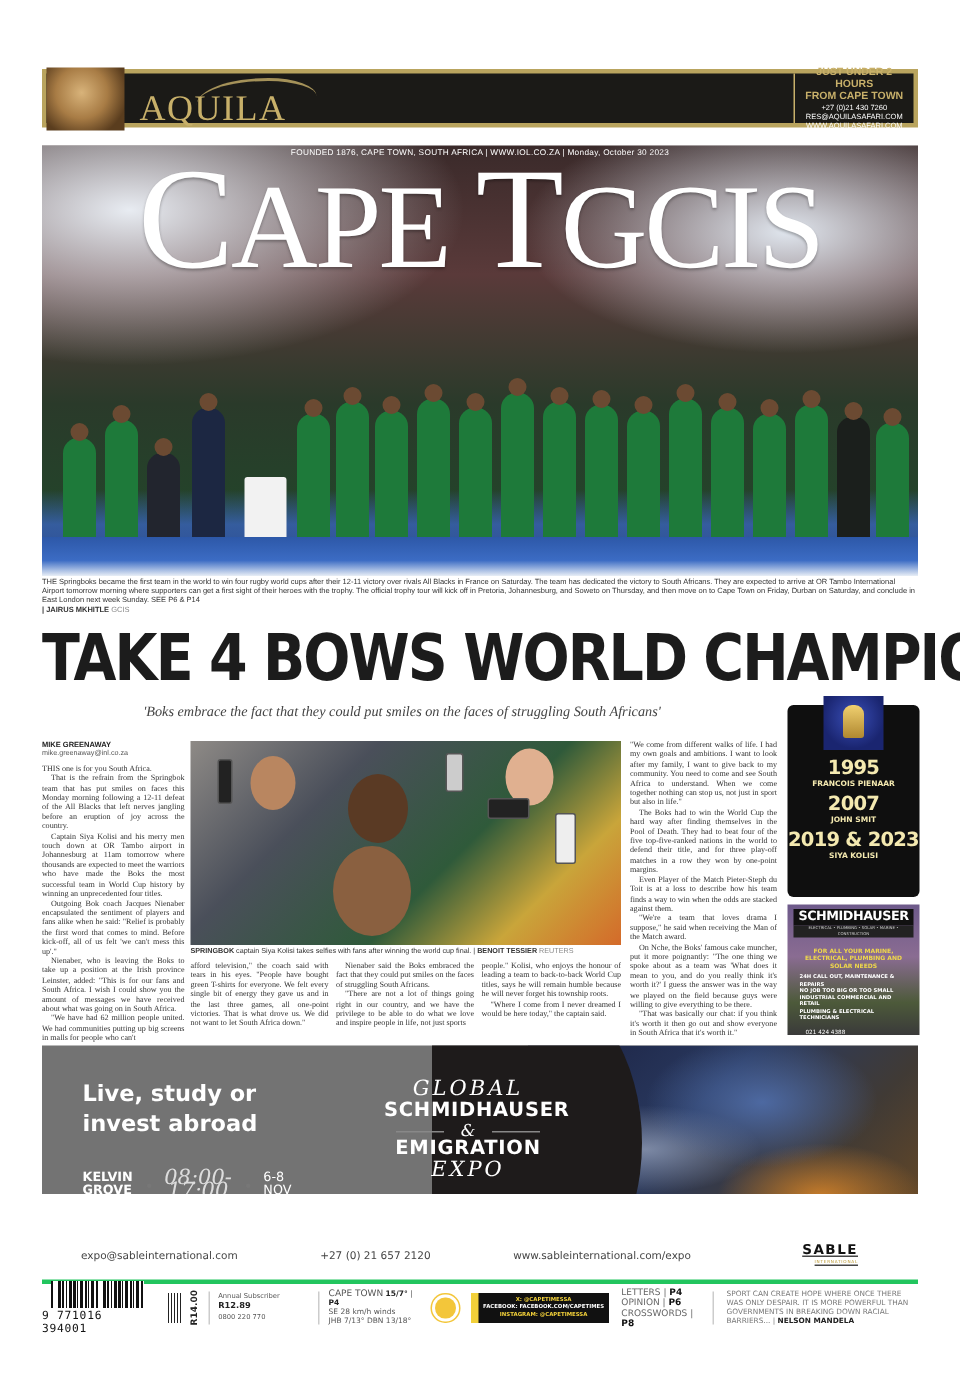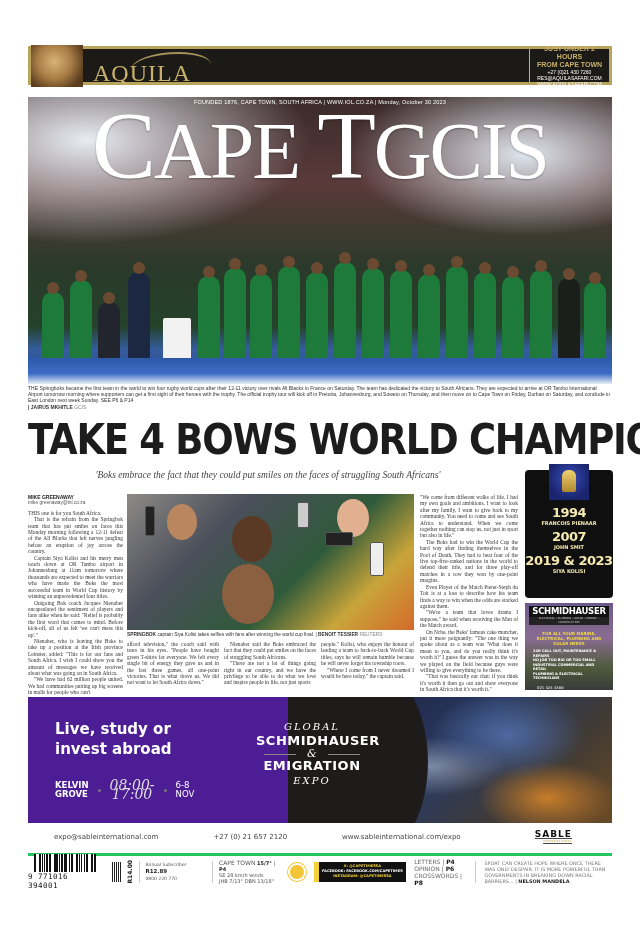--- a/index.html
+++ b/index.html
@@ -66,36 +66,36 @@
   .tn { font-size: 5px; font-weight: bold; line-height: 7px; margin-bottom: 3px; color: #f4e9b0; }
 
   .schmid { position: absolute; left: 525px; top: 603px; width: 88px; height: 87px; background: linear-gradient(180deg, #6d5a8a 0%, #8a6c92 40%, #4d5a3a 75%, #3a3a3a 100%); text-align: center; font-family: "DejaVu Sans", sans-serif; color: #fff; }
   .schmid-logo { background: #111; margin: 3px 4px 0 4px; font-size: 8.5px; font-weight: bold; line-height: 11px; letter-spacing: -.3px; }
   .schmid-tag { font-size: 2.6px; background:#222; margin: 0 4px; line-height: 4px; color: #ccc; }
   .schmid-yellow { font-size: 4px; color: #f0d84a; font-weight: bold; line-height: 5px; margin-top: 6px; padding: 0 4px; }
   .schmid-list { font-size: 3.5px; text-align: left; padding: 3px 8px; line-height: 4.5px; font-weight: bold; }
   .schmid-contact { font-size: 3.8px; line-height: 4.5px; text-align: left; padding-left: 12px; margin-top: 2px; }
 
   
-  .expo { position: absolute; left: 28px; top: 697px; width: 584px; height: 126px; background: #4c1d95; overflow: hidden; }
+  .expo { position: absolute; left: 28px; top: 697px; width: 584px; height: 99px; background: #737373; overflow: hidden; }
   .expo-city { position: absolute; right: 0; top: 0; width: 260px; height: 126px;
     background:
       radial-gradient(ellipse at 60% 30%, rgba(80,110,170,.9) 0%, rgba(30,40,70,0) 35%),
       radial-gradient(ellipse at 75% 80%, rgba(230,140,40,.8) 0%, rgba(0,0,0,0) 25%),
       radial-gradient(ellipse at 30% 55%, rgba(180,190,210,.6) 0%, rgba(0,0,0,0) 30%),
       linear-gradient(135deg, #1a2040 0%, #2a3a60 40%, #403a35 70%, #6a4a25 100%); }
   .expo-curve { position: absolute; left: 260px; top: -40px; width: 140px; height: 210px; background: #1e1b1b; border-radius: 0 50% 50% 0; }
   .expo-title { position: absolute; left: 27px; top: 22px; color: #ffffff; font-family: "DejaVu Sans", sans-serif; font-weight: bold; font-size: 15px; line-height: 20px; }
   .expo-details { position: absolute; left: 27px; top: 84px; display: flex; align-items: center; color: #fff; }
   .expo-venue { font-family: "DejaVu Sans", sans-serif; font-weight: bold; font-size: 8.5px; line-height: 9px; }
   .expo-dot { width: 3px; height: 3px; border-radius: 50%; background: #777; margin: 0 9px; }
   .expo-time { font-family: "DejaVu Serif", serif; font-style: italic; font-size: 14px; line-height: 9px; text-align: center; color: #ddd; }
   .expo-date { font-family: "DejaVu Sans", sans-serif; font-weight: normal; font-size: 8.5px; line-height: 9px; }
   .expo-logo { position: absolute; left: 228px; top: 22px; width: 112px; text-align: center; color: #fff; }
-  .expo-logo .ital { font-family: "DejaVu Serif", serif; font-style: italic; font-size: 10px; line-height: 15px; letter-spacing: 2px; }
+  .expo-logo .ital { font-family: "DejaVu Serif", serif; font-style: italic; font-size: 14px; line-height: 15px; letter-spacing: 2px; }
   .expo-logo .bold { font-family: "DejaVu Sans", sans-serif; font-weight: bold; font-size: 13px; line-height: 14px; letter-spacing: .5px; }
   .expo-logo .amp { font-family: "DejaVu Serif", serif; font-style: italic; font-size: 11px; line-height: 11px; position: relative; }
   .expo-logo .amp::before, .expo-logo .amp::after { content: ""; position: absolute; top: 6px; width: 32px; height: 1px; background: #888; }
   .expo-logo .amp::before { left: 8px; } .expo-logo .amp::after { right: 8px; }
 
   .expo-footer { position: absolute; left: 28px; top: 825px; width: 584px; height: 24px; display: flex; align-items: center; font-family: "DejaVu Sans", sans-serif; font-size: 7px; color: #444; padding-left: 26px; }
   .expo-footer span { margin-right: 55px; }
   .sable { position: absolute; right: 40px; top: 4px; text-align: right; text-decoration: underline; }
   .sable .s1 { font-family: "DejaVu Sans", sans-serif; font-weight: bold; font-size: 9px; color: #111; letter-spacing: 1px; line-height: 10px; }
   .sable .s2 { font-size: 2.8px; color: #b8962e; letter-spacing: .5px; }
@@ -221,21 +221,21 @@
   <p>Even Player of the Match Pieter-Steph du Toit is at a loss to describe how his team finds a way to win when the odds are stacked against them.</p>
   <p>"We're a team that loves drama I suppose," he said when receiving the Man of the Match award.</p>
   <p>On Nche, the Boks' famous cake muncher, put it more poignantly: "The one thing we spoke about as a team was 'What does it mean to you, and do you really think it's worth it?' I guess the answer was in the way we played on the field because guys were willing to give everything to be there.</p>
   <p>"That was basically our chat: if you think it's worth it then go out and show everyone in South Africa that it's worth it."</p>
 </div>
 
 <div class="trophy-box">
   <div class="trophy-img">
       <div class="trophy-cup"></div>
     </div>
-  <div class="ty">1994</div>
+  <div class="ty">1995</div>
   <div class="tn">FRANCOIS PIENAAR</div>
   <div class="ty">2007</div>
   <div class="tn">JOHN SMIT</div>
   <div class="ty">2019 &amp; 2023</div>
   <div class="tn">SIYA KOLISI</div>
 </div>
 
 <div class="schmid">
   <div class="schmid-logo">SCHMIDHAUSER</div>
   <div class="schmid-tag">ELECTRICAL • PLUMBING • SOLAR • MARINE • CONSTRUCTION</div>

